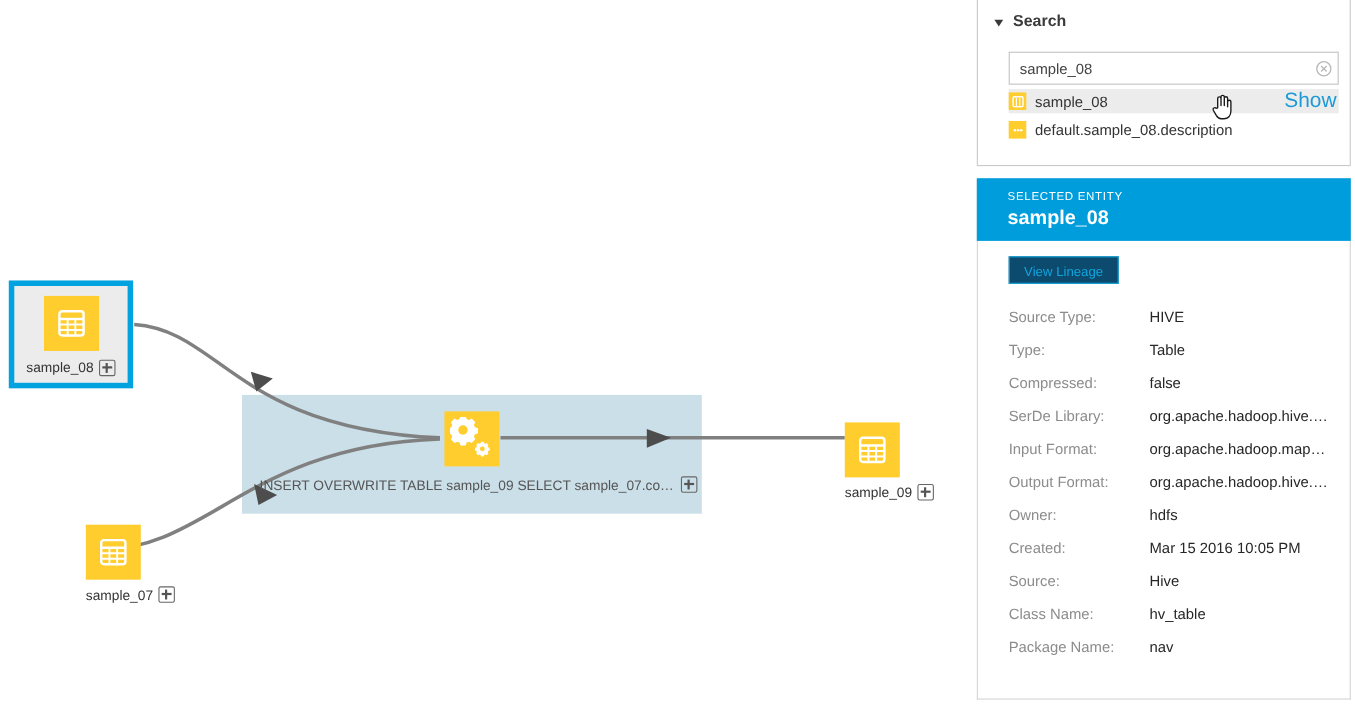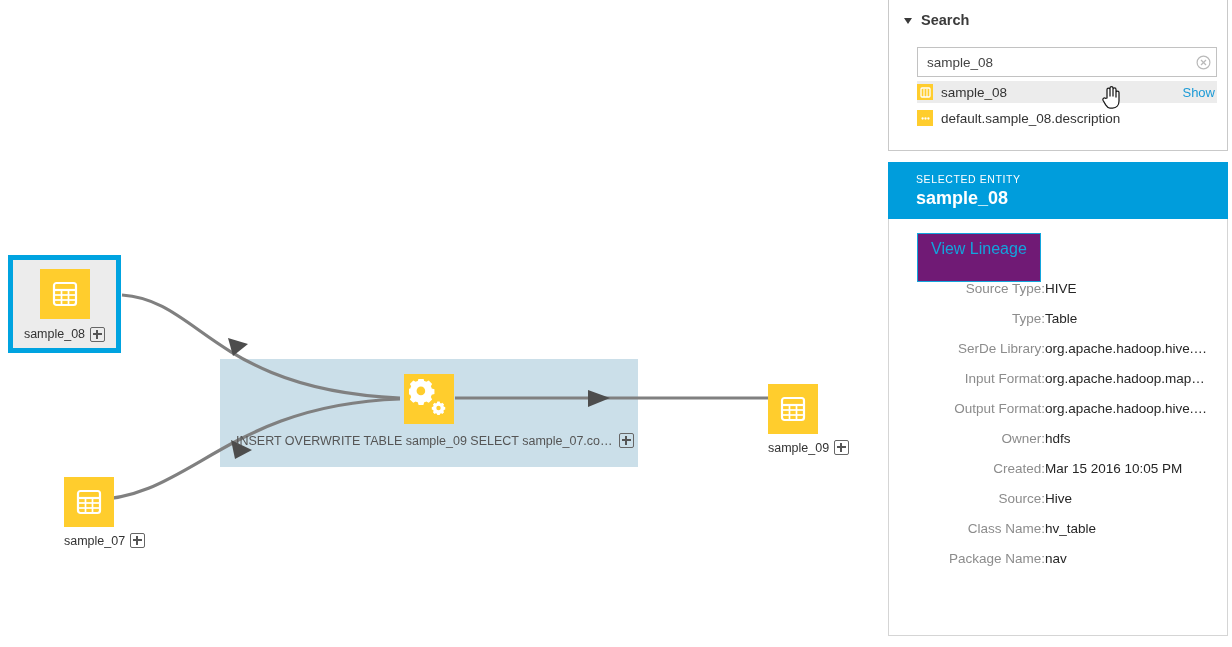--- a/index.html
+++ b/index.html
@@ -100,21 +100,21 @@
     background: #ececec;
     box-sizing: border-box;
     display: flex;
     flex-direction: column;
     align-items: center;
     justify-content: center;
     padding-top: 2px;
   }
   #node-sample08 .node-label { margin-top: 8px; }
 
-  #node-sample07 { left: 25px; top: 477px; padding-left: 39px; }
+  #node-sample07 { left: 39px; top: 477px; padding-left: 39px; }
   #node-sample09 { left: 768px; top: 384px; }
   #node-operation { left: 404px; top: 374px; }
 
   .op-caption {
     position: absolute;
     left: 236px;
     top: 433px;
     font-size: 12.5px;
     color: #555555;
     white-space: nowrap;
@@ -212,21 +212,21 @@
     width: 16px; height: 16px;
     background: #ffcd2d;
     flex: 0 0 auto;
     display: flex;
     align-items: center;
     justify-content: center;
   }
   .res-label { flex: 1; white-space: nowrap; overflow: hidden; }
   .show-link {
     color: #1b9ad6;
-    font-size: 13px;
+    font-size: 19px;
     margin-right: 2px;
     cursor: pointer;
   }
 
   
   #hand-cursor {
     position: absolute;
     left: 1100px;
     top: 85px;
     width: 22px;
@@ -261,36 +261,35 @@
   #entity-title {
     color: #ffffff;
     font-size: 18px;
     font-weight: bold;
     margin-top: 3px;
   }
   #view-lineage-btn {
     position: absolute;
     left: 28px;
     top: 70px;
-    padding: 7px 13px 24px 13px;
+    padding: 7px 13px 4px 13px;
     border: 1px solid #12a5dd;
     color: #12a5dd;
-    background: #701a75;
-    font-size: 16px;
+    background: #0c4a6e;
+    font-size: 12px;
     font-family: "Liberation Sans", sans-serif;
     cursor: pointer;
     line-height: 1;
   }
 
   #prop-table {
     position: absolute;
     left: 28px;
     top: 118px;
     width: 294px;
-    text-align: right;
   }
   .prop-row {
     display: flex;
     align-items: baseline;
     height: 30px;
   }
   .prop-key {
     width: 128px;
     flex: 0 0 128px;
     font-size: 13.5px;
@@ -447,20 +446,24 @@
     <div id="prop-table">
         <div class="prop-row">
           <div class="prop-key">Source Type:</div>
           <div class="prop-val">HIVE</div>
         </div>
         <div class="prop-row">
           <div class="prop-key">Type:</div>
           <div class="prop-val">Table</div>
         </div>
         <div class="prop-row">
+          <div class="prop-key">Compressed:</div>
+          <div class="prop-val">false</div>
+        </div>
+        <div class="prop-row">
           <div class="prop-key">SerDe Library:</div>
           <div class="prop-val">org.apache.hadoop.hive.…</div>
         </div>
         <div class="prop-row">
           <div class="prop-key">Input Format:</div>
           <div class="prop-val">org.apache.hadoop.map…</div>
         </div>
         <div class="prop-row">
           <div class="prop-key">Output Format:</div>
           <div class="prop-val">org.apache.hadoop.hive.…</div>

